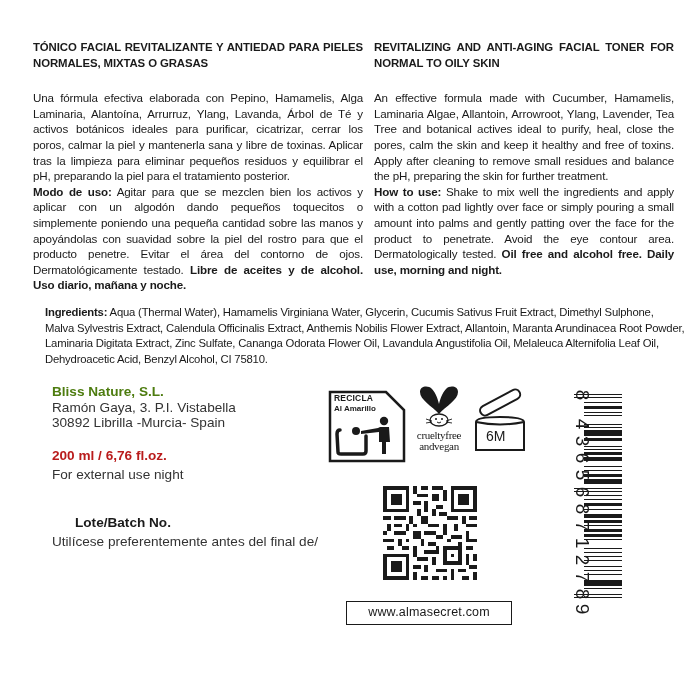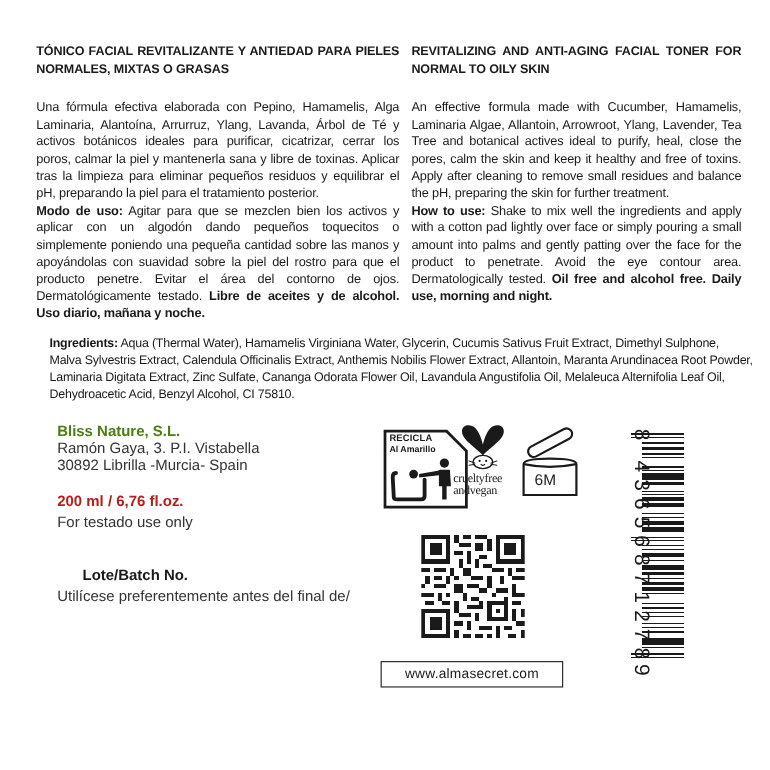--- a/index.html
+++ b/index.html
@@ -15,26 +15,26 @@
 
     .ingredients { position: absolute; left: 33px; top: 305px; width: 640px; font-size: 11.3px; line-height: 15.6px; letter-spacing: -0.2px; margin-left: 12px; }
 
     .company { position: absolute; left: 52px; top: 384px; font-size: 13.6px; line-height: 15.5px; color: #333; }
     .company .name { font-weight: bold; color: #4d7c0f; font-size: 13.6px; }
     .volume { position: absolute; left: 52px; top: 446px; font-size: 13.6px; line-height: 19px; color: #333; }
     .volume .v { font-weight: bold; color: #b91c1c; }
     .batch { position: absolute; left: 52px; top: 513px; font-size: 13.6px; line-height: 19px; color: #333; }
     .batch .lot { font-weight: bold; color: #1a1a1a; margin-left: 23px; }
 
-    .recycle { position: absolute; left: 348px; top: 390px; width: 78px; height: 60px; text-align: right; }
+    .recycle { position: absolute; left: 328px; top: 390px; width: 78px; height: 60px; text-align: right; }
     .recycle .box { position: absolute; inset: 0; }
     .recycle .t1 { position: absolute; left: 6px; top: 3px; font-size: 8.5px; font-weight: bold; letter-spacing: 0.2px; }
     .recycle .t2 { position: absolute; left: 6px; top: 14px; font-size: 8px; font-weight: bold; }
 
-    .cruelty { position: absolute; left: 412px; top: 386px; width: 54px; height: 80px; }
+    .cruelty { position: absolute; left: 412px; top: 386px; width: 54px; height: 80px; text-align: center; }
     .cruelty .txt { position: absolute; left: 0; width: 54px; top: 44px; font-family: "Liberation Serif", serif; font-size: 11px; line-height: 11px; letter-spacing: -0.3px; }
 
     .pao { position: absolute; left: 466px; top: 388px; width: 66px; height: 66px; }
     .pao .label { position: absolute; left: 20px; top: 40px; font-size: 14px; font-weight: normal; }
 
     .qr { position: absolute; left: 383px; top: 486px; width: 94px; height: 94px; }
     .url { position: absolute; left: 346px; top: 601px; width: 166px; height: 24px; border: 1.5px solid #1a1a1a; font-size: 12.5px; line-height: 21px; text-align: center; letter-spacing: 0.2px; }
 
     .barcode { position: absolute; left: 572px; top: 388px; width: 50px; height: 218px; }
     .barcode-digits { position: absolute; left: 572px; top: 390px; width: 20px; height: 216px; }
@@ -58,21 +58,21 @@
 <div class="ingredients"><span class="b">Ingredients:</span><span> Aqua (Thermal Water), Hamamelis Virginiana Water, Glycerin, Cucumis Sativus Fruit Extract, Dimethyl Sulphone, Malva Sylvestris Extract, Calendula Officinalis Extract, Anthemis Nobilis Flower Extract, Allantoin, Maranta Arundinacea Root Powder, Laminaria Digitata Extract, Zinc Sulfate, Cananga Odorata Flower Oil, Lavandula Angustifolia Oil, Melaleuca Alternifolia Leaf Oil, Dehydroacetic Acid, Benzyl Alcohol, CI 75810.</span></div>
 
 <div class="company">
   <div class="name">Bliss Nature, S.L.</div>
   <div>Ramón Gaya, 3. P.I. Vistabella</div>
   <div>30892 Librilla -Murcia- Spain</div>
 </div>
 
 <div class="volume">
   <div class="v">200 ml / 6,76 fl.oz.</div>
-  <div>For testado use only</div>
+  <div>For external use night</div>
 </div>
 
 <div class="batch">
   <div class="lot">Lote/Batch No.</div>
   <div>Utilícese preferentemente antes del final de/</div>
 </div>
 
 <div class="recycle">
   <svg class="box" width="78" height="73" viewBox="0 0 78 73">
     <path d="M2 2 H58 L76 20 V71 H2 Z" fill="none" stroke="#1a1a1a" stroke-width="2.5"></path>

